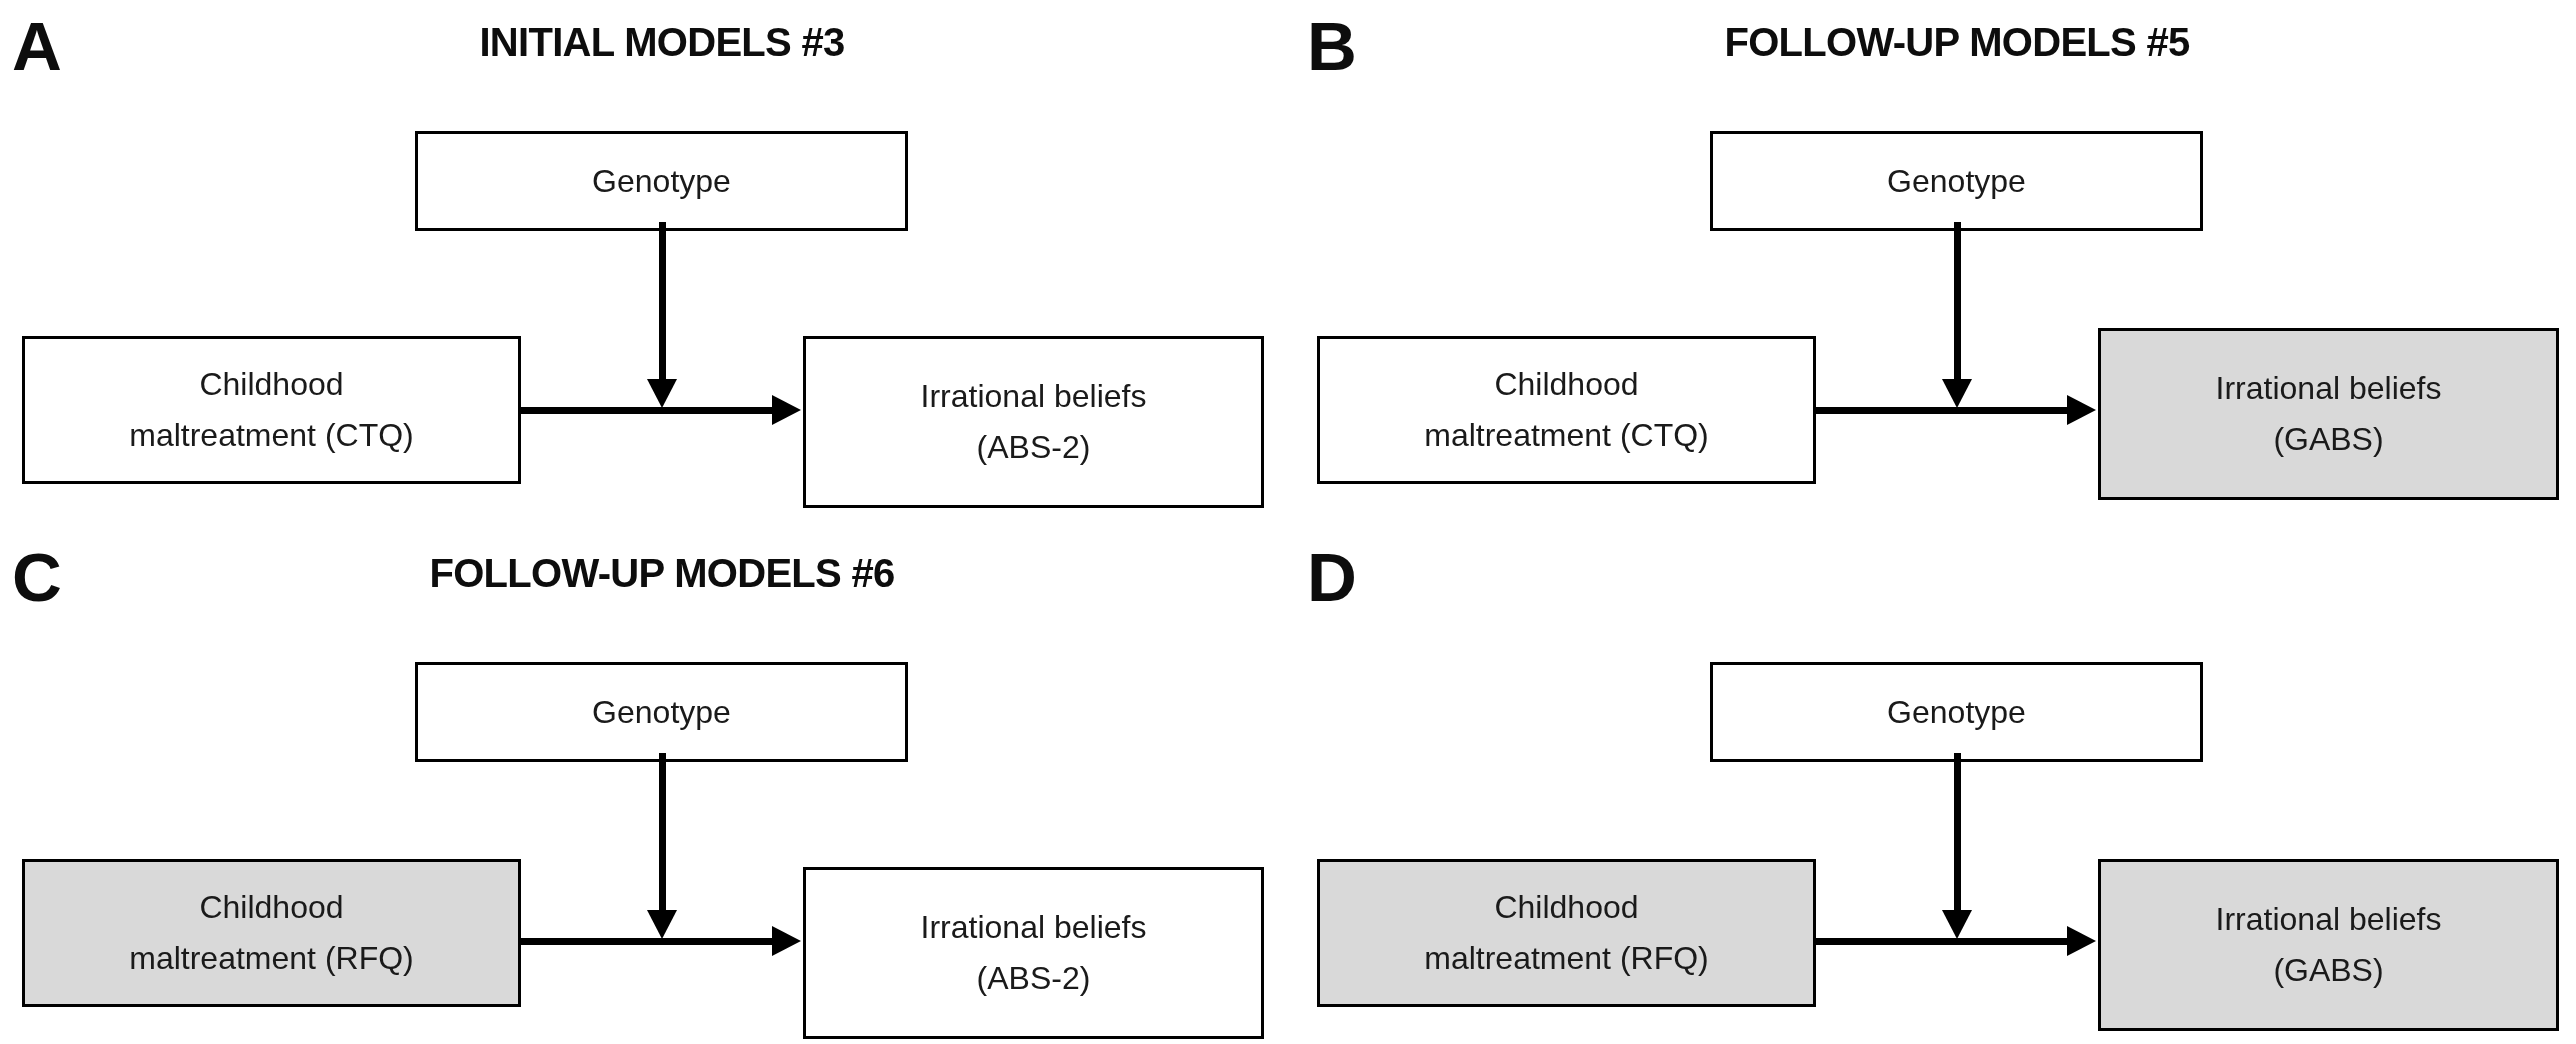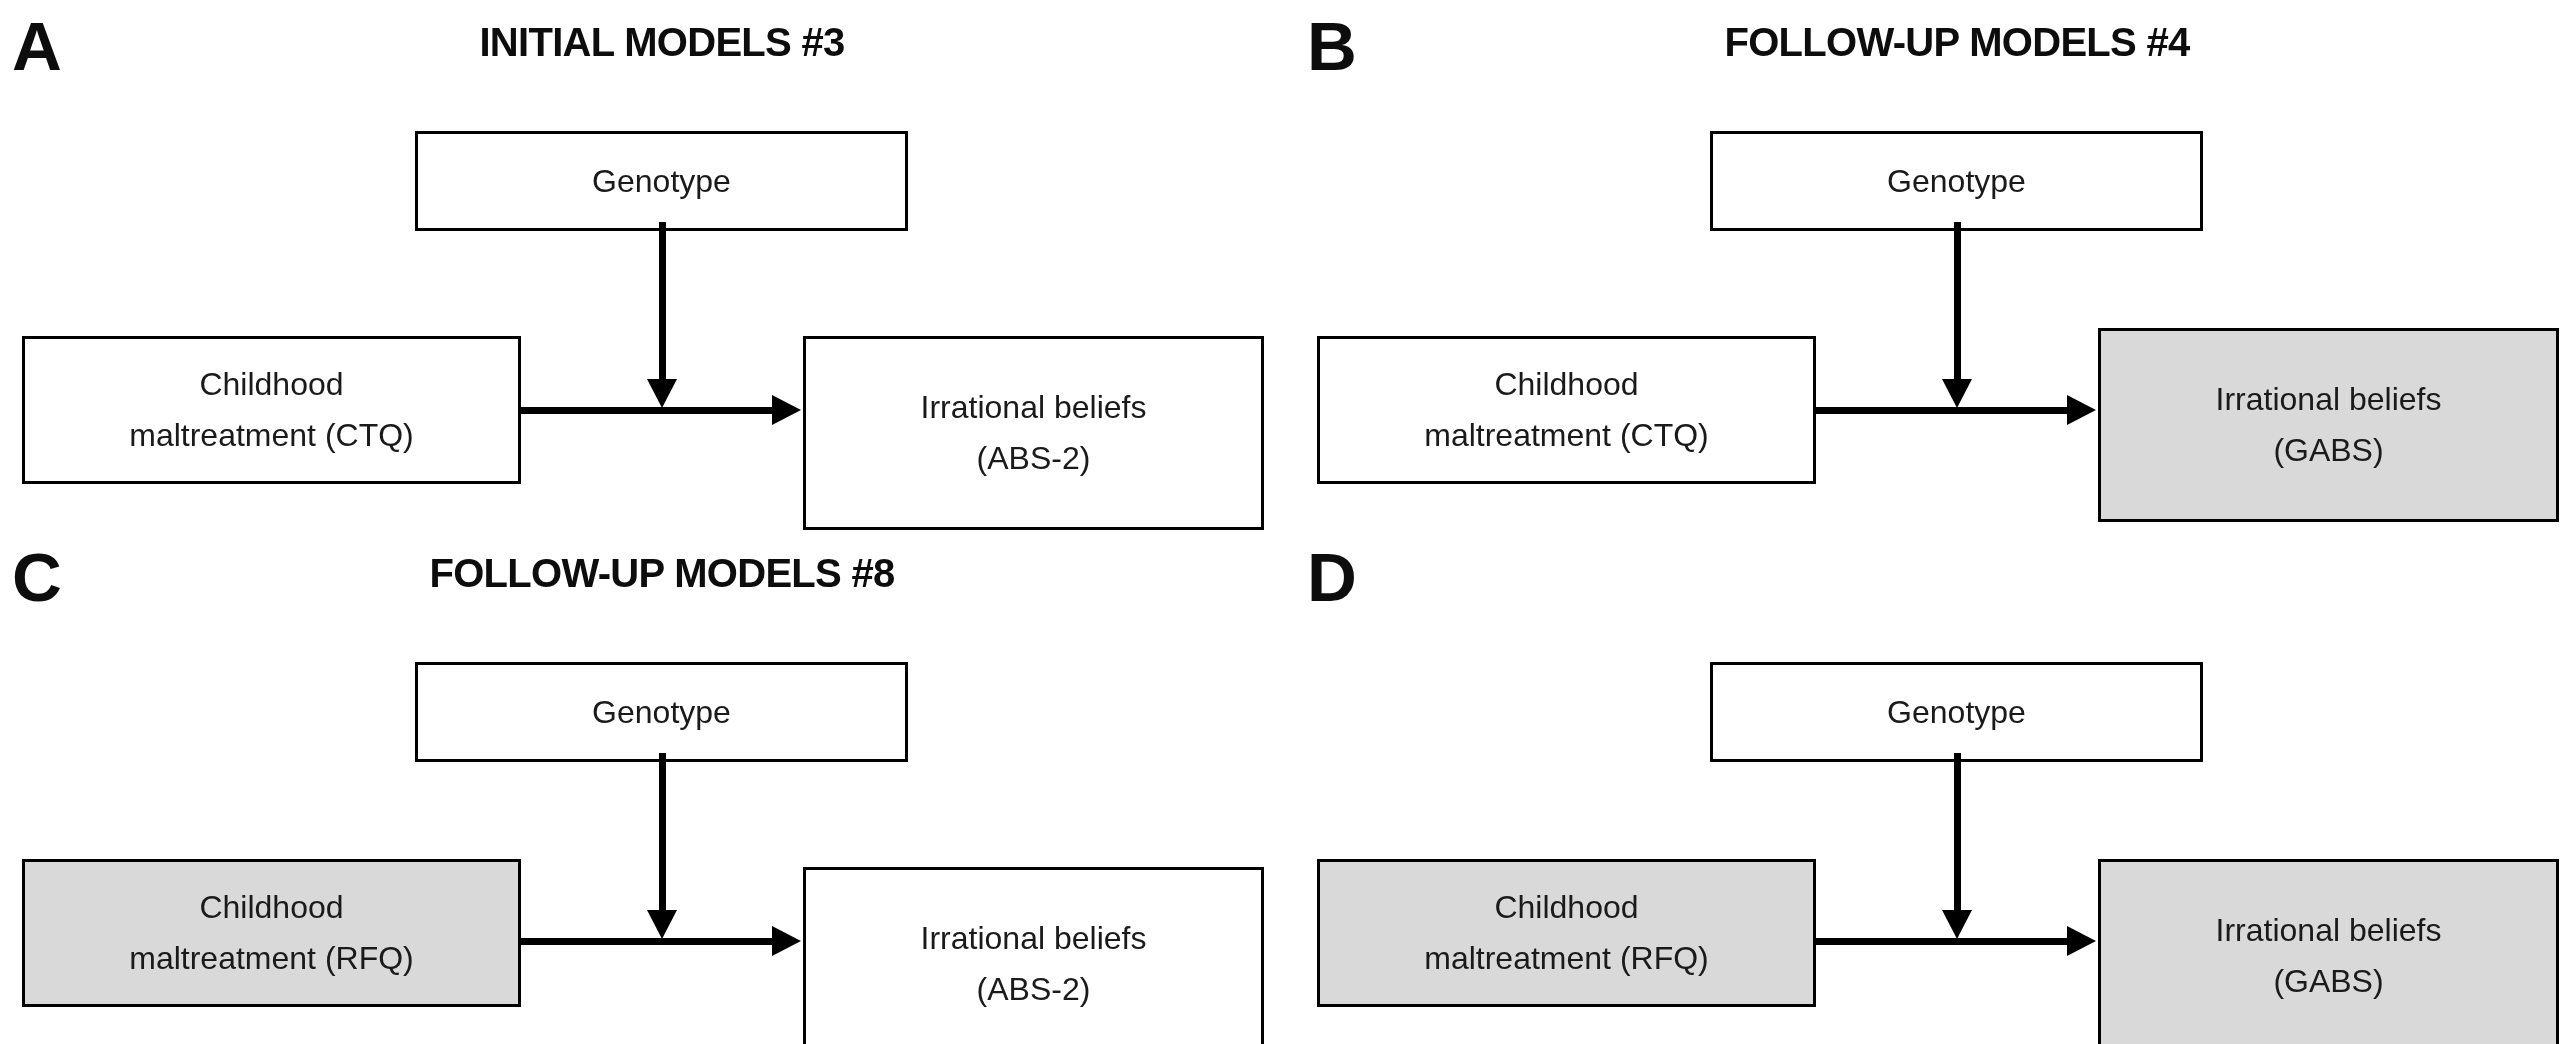--- a/index.html
+++ b/index.html
@@ -58,21 +58,21 @@
     justify-content: center;
     text-align: center;
     font-size: 32px;
     line-height: 51px;
     color: #1a1a1a;
   }
   .box[data-fill="shaded"] { background: #d9d9d9; }
   .box[data-fill="plain"]  { background: #ffffff; margin-top: 8px; }
   .box-genotype  { left: 415px;  top: 123px; width: 493px; height: 100px; }
   .box-predictor { left: 22px;   top: 328px; width: 499px; height: 148px; }
-  .box-outcome   { left: 803px; top: 328px; width: 461px; height: 194px; }
+  .box-outcome   { left: 803px; top: 328px; width: 461px; height: 172px; }
   .box-line { display: block; }
 
   
   .v-shaft {
     position: absolute;
     left: 659px; top: 222px;
     width: 6.6px; height: 158px;
     background: #000000;
   }
   .v-head {
@@ -119,41 +119,41 @@
     <div class="h-shaft"></div>
     <div class="h-head"></div>
     <div class="box box-outcome" data-fill="plain">
       <span class="box-line">Irrational beliefs</span>
       <span class="box-line">(ABS-2)</span>
     </div>
   </section>
 
   <section class="panel" id="panel-b">
     <div class="panel-letter">B</div>
-    <div class="panel-title">FOLLOW-UP MODELS #4</div>
+    <div class="panel-title">FOLLOW-UP MODELS #5</div>
     <div class="box box-genotype" data-fill="plain">
       <span class="box-line">Genotype</span>
     </div>
     <div class="v-shaft"></div>
     <div class="v-head"></div>
     <div class="box box-predictor" data-fill="plain">
       <span class="box-line">Childhood</span>
       <span class="box-line">maltreatment (CTQ)</span>
     </div>
     <div class="h-shaft"></div>
     <div class="h-head"></div>
     <div class="box box-outcome" data-fill="shaded">
       <span class="box-line">Irrational beliefs</span>
       <span class="box-line">(GABS)</span>
     </div>
   </section>
 
   <section class="panel" id="panel-c">
     <div class="panel-letter">C</div>
-    <div class="panel-title">FOLLOW-UP MODELS #8</div>
+    <div class="panel-title">FOLLOW-UP MODELS #6</div>
     <div class="box box-genotype" data-fill="plain">
       <span class="box-line">Genotype</span>
     </div>
     <div class="v-shaft"></div>
     <div class="v-head"></div>
     <div class="box box-predictor" data-fill="shaded">
       <span class="box-line">Childhood</span>
       <span class="box-line">maltreatment (RFQ)</span>
     </div>
     <div class="h-shaft"></div>

